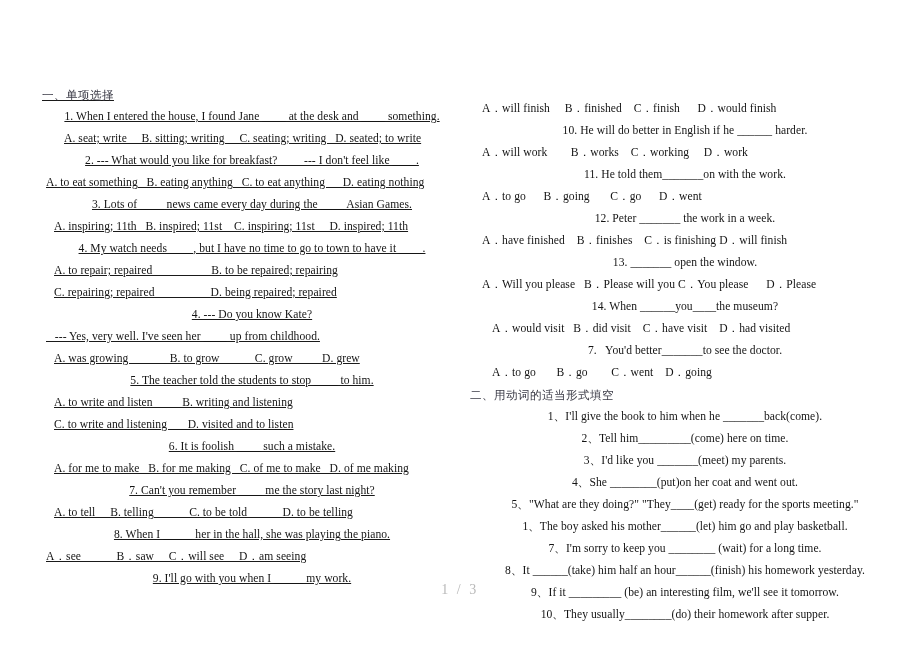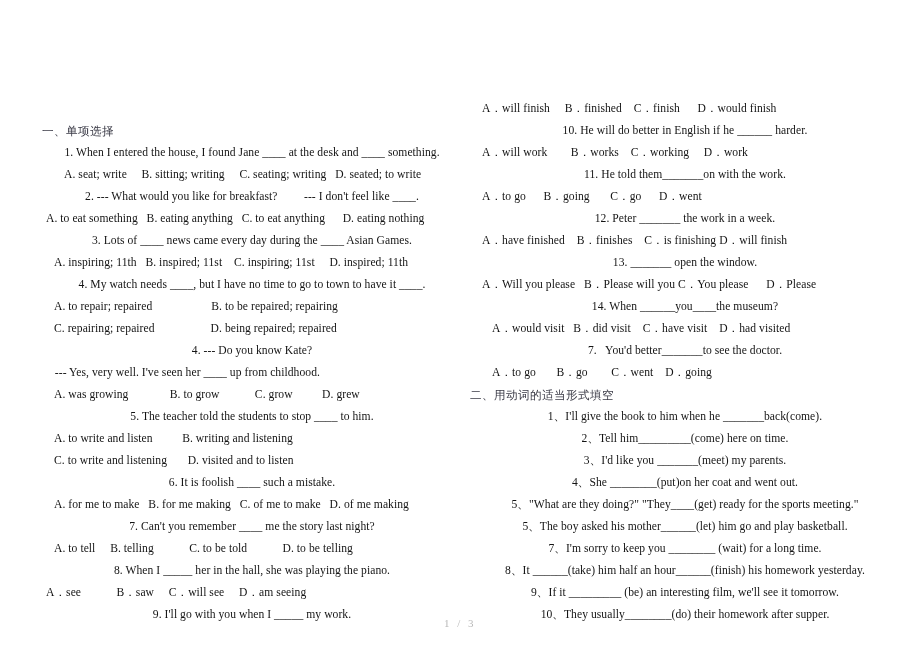--- a/index.html
+++ b/index.html
@@ -25,21 +25,21 @@
 
   
   .col {
     position: absolute;
     top: 0;
     bottom: 0;
   }
   .col-left  { left: 42px;  width: 420px; }
   .col-right { left: 470px; width: 430px; margin-top: 36px; }
 
-  .col-left  .col-inner { padding-top: 120px; }
+  .col-left  .col-inner { padding-top: 84px; text-decoration: underline; }
   .col-right .col-inner { padding-top: 62px; }
 
   
   .line {
     font-size: 11.6px;
     line-height: 22px;
     white-space: pre;
     letter-spacing: 0.05px;
     color: #141414;
   }
@@ -58,26 +58,25 @@
     letter-spacing: 0.4px;
   }
 
   
   #footer {
     position: absolute;
     left: 0;
     right: 0;
     top: 583px;
     text-align: center;
-    font-size: 11px;
+    font-size: 14px;
     line-height: 14px;
     color: #b9b9b9;
     letter-spacing: 2.5px;
     font-family: "Liberation Serif", "DejaVu Serif", serif;
-    margin-top: 33px;
   }
 </style>
 </head>
 <body>
 
 <div id="page">
 
   <div class="col col-left">
     <div class="col-inner">
       <div class="heading">一、单项选择</div>
@@ -125,21 +124,21 @@
           <div class="line indent0">7.   You'd better_______to see the doctor.</div>
           <div class="line indent2">A．to go       B．go        C．went    D．going</div>
         </div>
       <div class="heading">二、用动词的适当形式填空</div>
       <div id="right-lines-post">
           <div class="line indent0">1、I'll give the book to him when he _______back(come).</div>
           <div class="line indent0">2、Tell him_________(come) here on time.</div>
           <div class="line indent0">3、I'd like you _______(meet) my parents.</div>
           <div class="line indent0">4、She ________(put)on her coat and went out.</div>
           <div class="line indent0">5、"What are they doing?" "They____(get) ready for the sports meeting."</div>
-          <div class="line indent0">5、The boy asked his mother______(let) him go and play basketball.</div>
+          <div class="line indent0">1、The boy asked his mother______(let) him go and play basketball.</div>
           <div class="line indent0">7、I'm sorry to keep you ________ (wait) for a long time.</div>
           <div class="line indent0">8、It ______(take) him half an hour______(finish) his homework yesterday.</div>
           <div class="line indent0">9、If it _________ (be) an interesting film, we'll see it tomorrow.</div>
           <div class="line indent0">10、They usually________(do) their homework after supper.</div>
         </div>
     </div>
   </div>
 
   <div id="footer">1 / 3</div>
 

